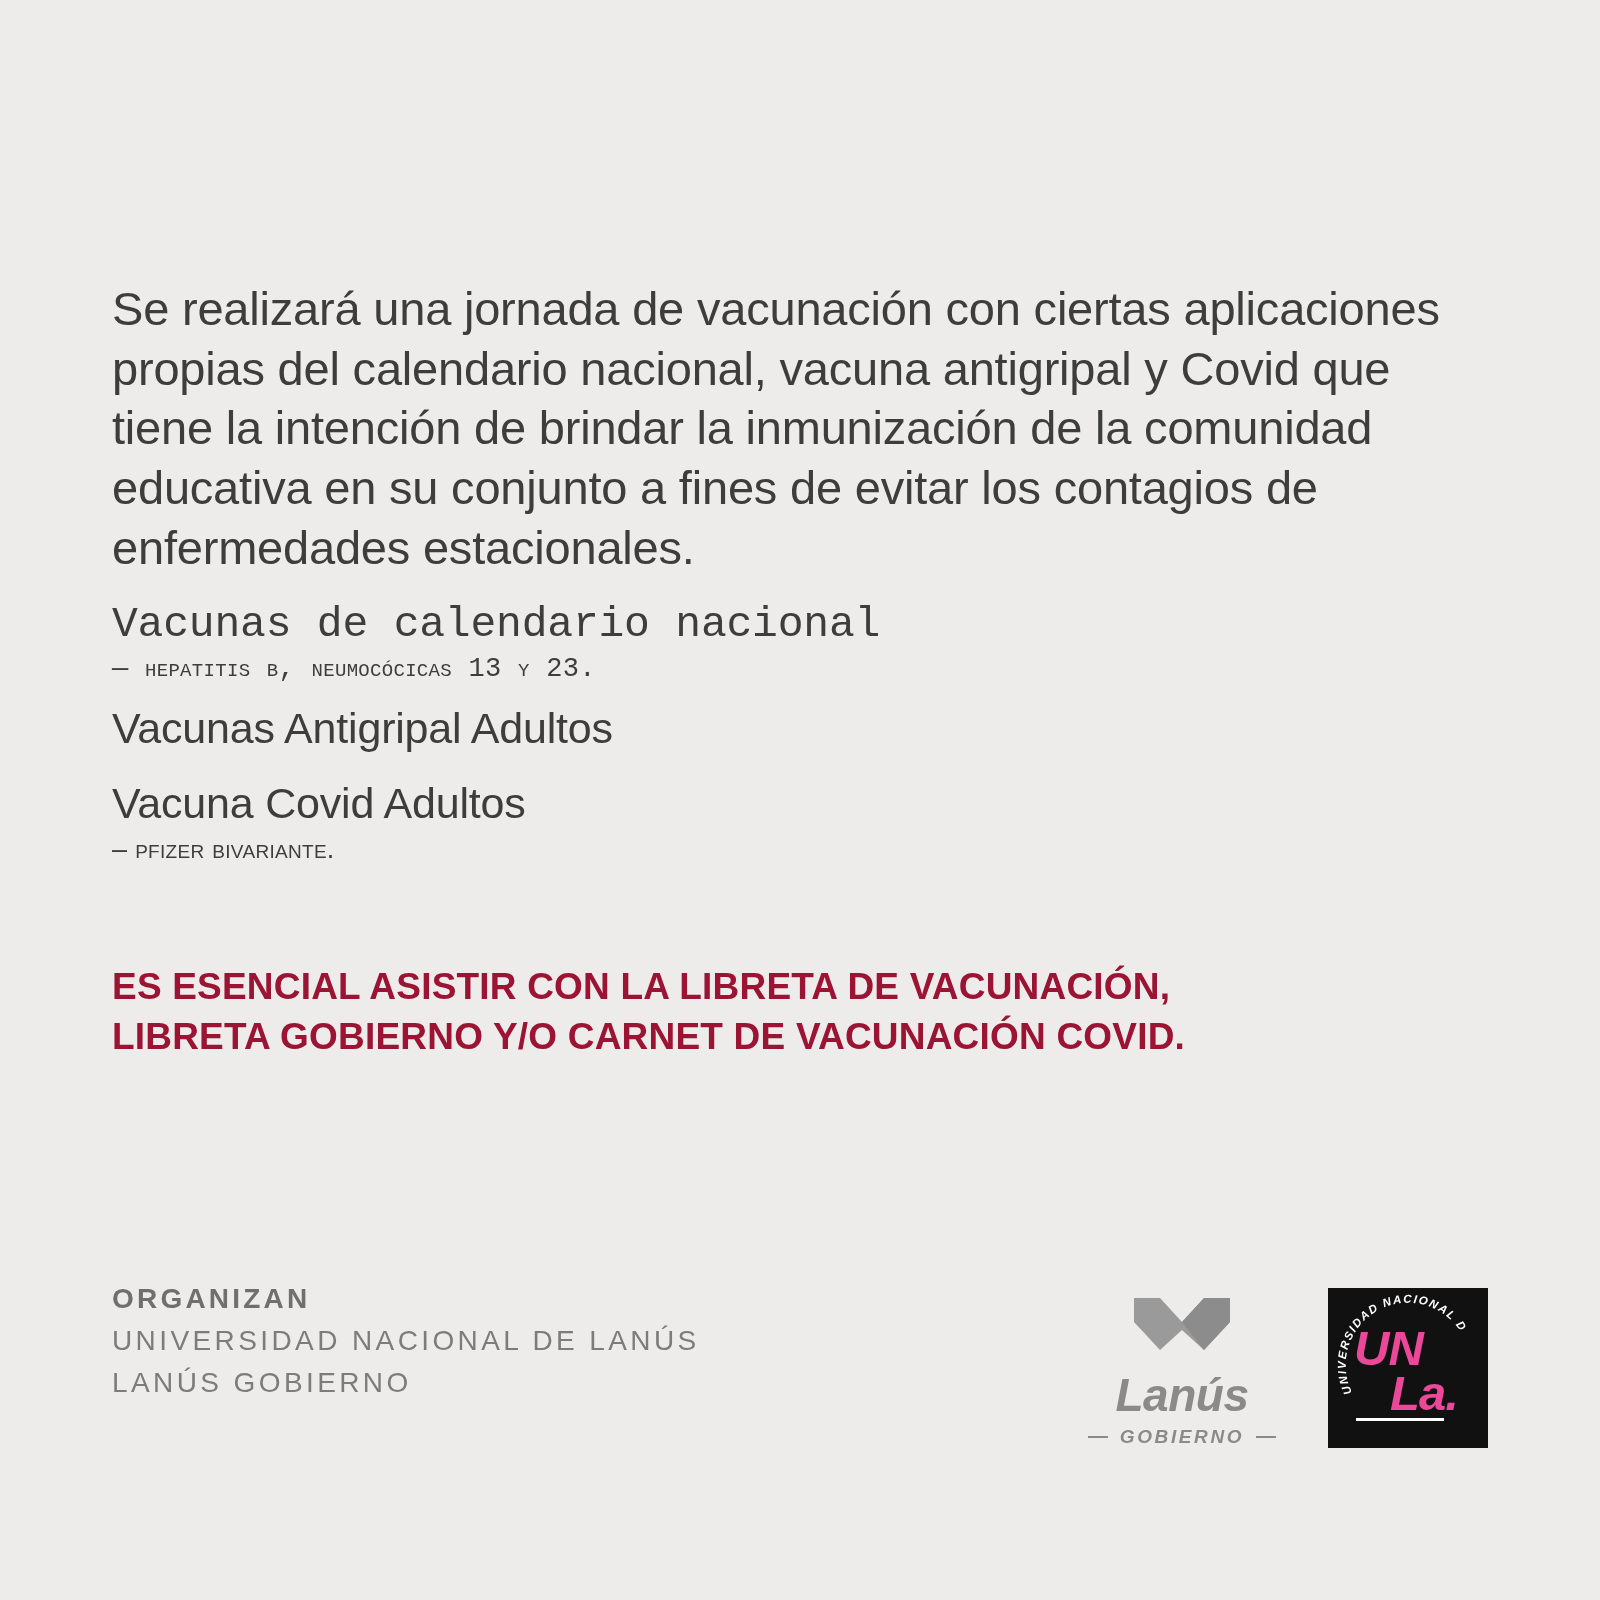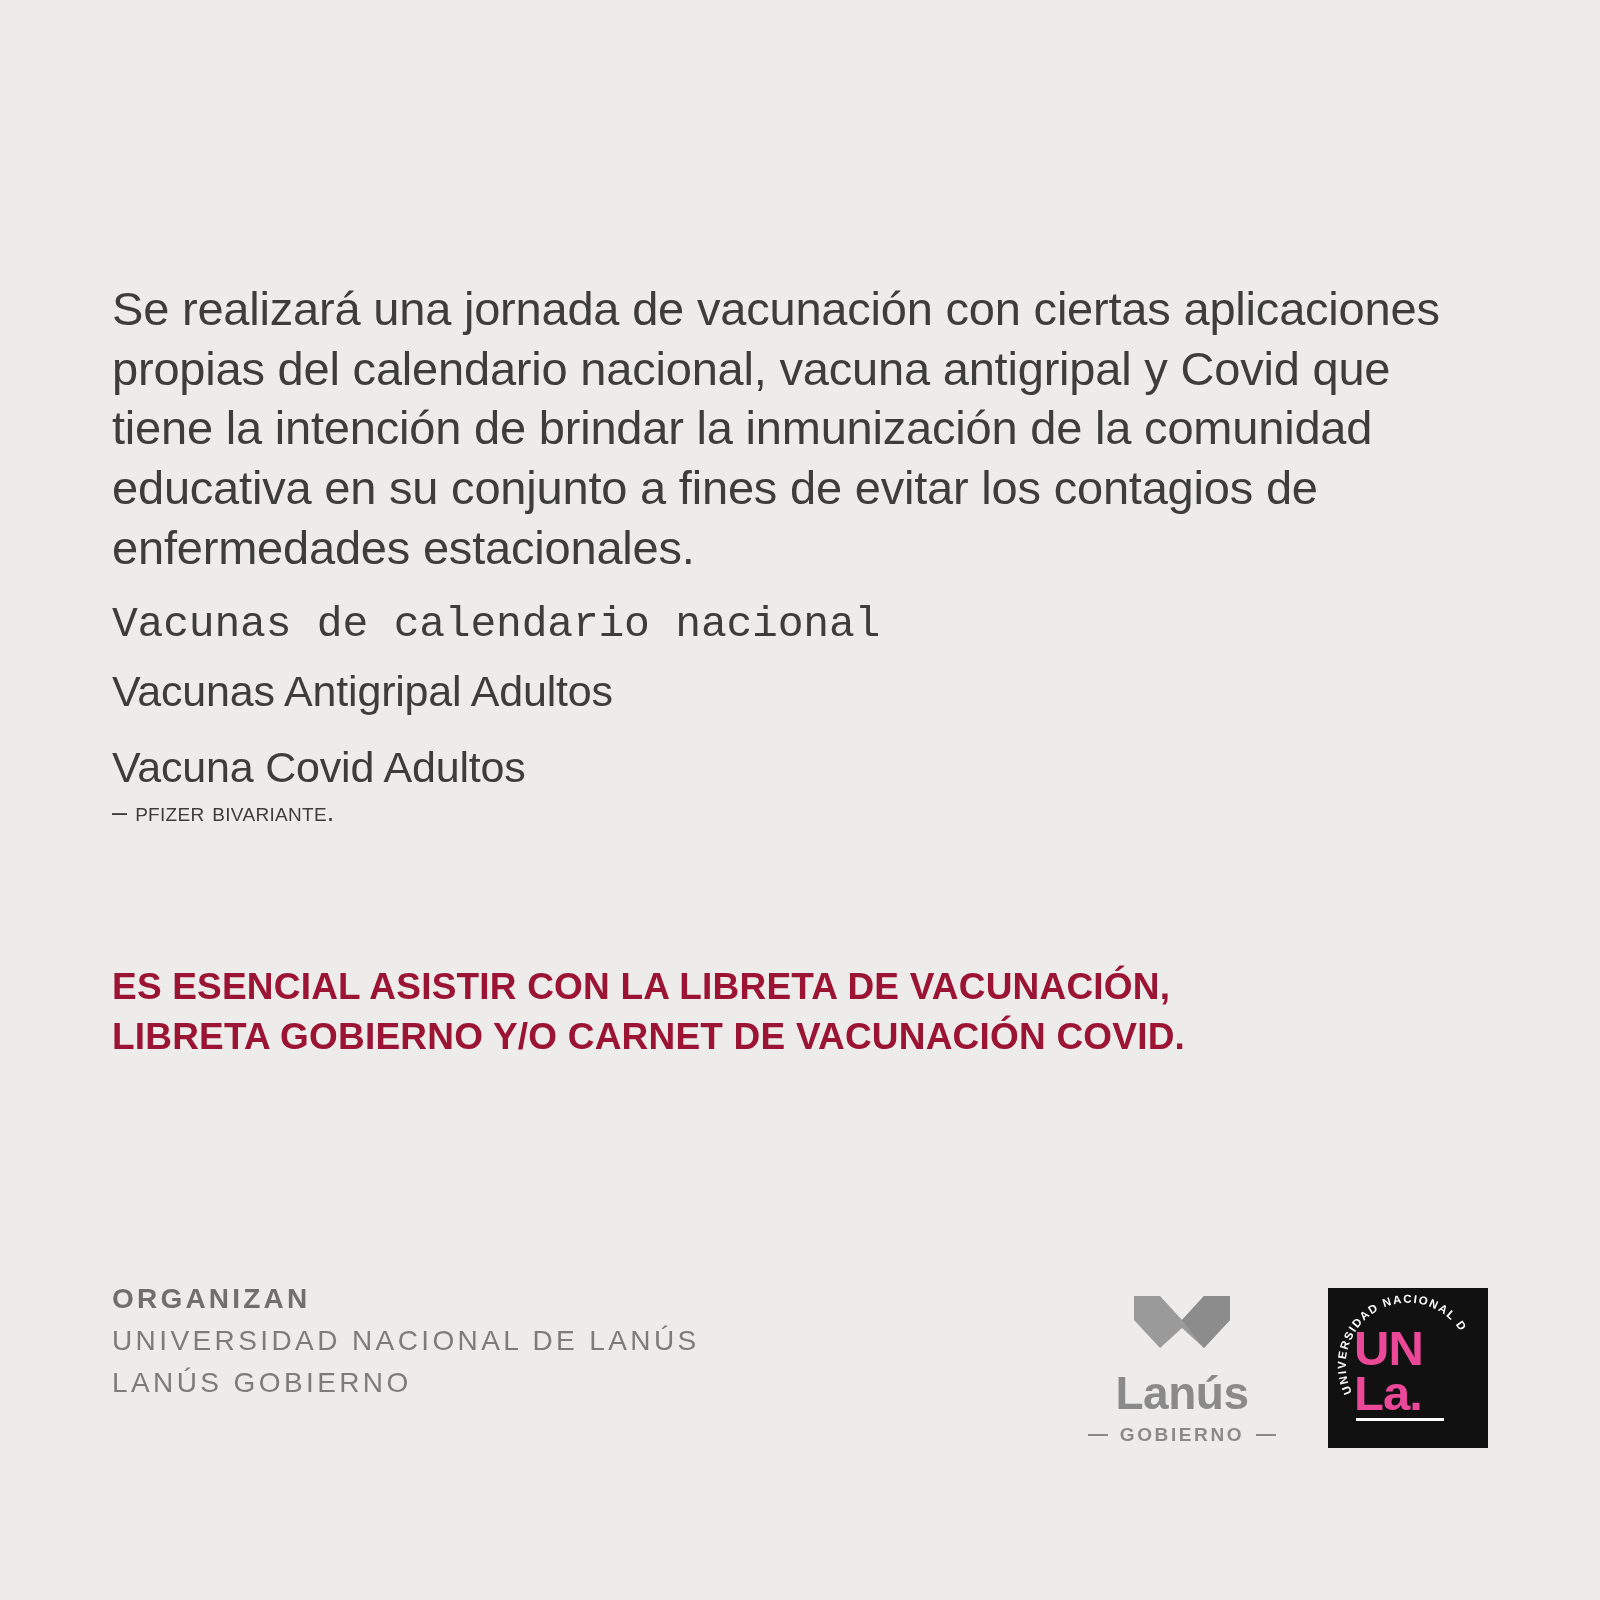--- a/index.html
+++ b/index.html
@@ -102,23 +102,24 @@
   }
   .org-line {
     font-size: 28px;
     letter-spacing: 3.4px;
     line-height: 1.5;
     color: #7c7c7c;
   }
 
   .logos {
     display: flex;
-    align-items: center;
+    align-items: flex-end;
     gap: 46px;
     margin-top: 10px;
+    font-style: italic;
   }
 
   
   .lanus-logo {
     display: flex;
     flex-direction: column;
     align-items: center;
     width: 200px;
   }
   .lanus-mark {
@@ -164,21 +165,21 @@
   .unla-main {
     position: absolute;
     left: 26px;
     top: 38px;
     color: #ec4899;
     font-weight: bold;
     font-size: 49px;
     line-height: 0.92;
     letter-spacing: -1px;
   }
-  .unla-main .l2 { display: block; }
+  .unla-main .l2 { display: block; margin-left: 36px; }
   .unla-rule {
     position: absolute;
     left: 28px;
     top: 130px;
     width: 88px;
     height: 3px;
     background: #ffffff;
   }
   .unla-arc-text {
     position: absolute;
@@ -196,20 +197,21 @@
 <body>
 
 <div class="poster">
 
   <p class="intro">Se realizará una jornada de vacunación con ciertas aplicaciones propias del calendario nacional, vacuna antigripal y Covid que tiene la intención de brindar la inmunización de la comunidad educativa en su conjunto a fines de evitar los contagios de enfermedades estacionales.</p>
 
   <div class="groups">
 
     <div class="group gap-small">
       <div class="group-title">Vacunas de calendario nacional</div>
+      <div class="group-sub first-cap">— Hepatitis B, Neumocócicas 13 y 23.</div>
     </div>
 
     <div class="group">
       <div class="group-title">Vacunas Antigripal Adultos</div>
     </div>
 
     <div class="group">
       <div class="group-title">Vacuna Covid Adultos</div>
       <div class="group-sub first-cap">– PFizer Bivariante.</div>
     </div>

